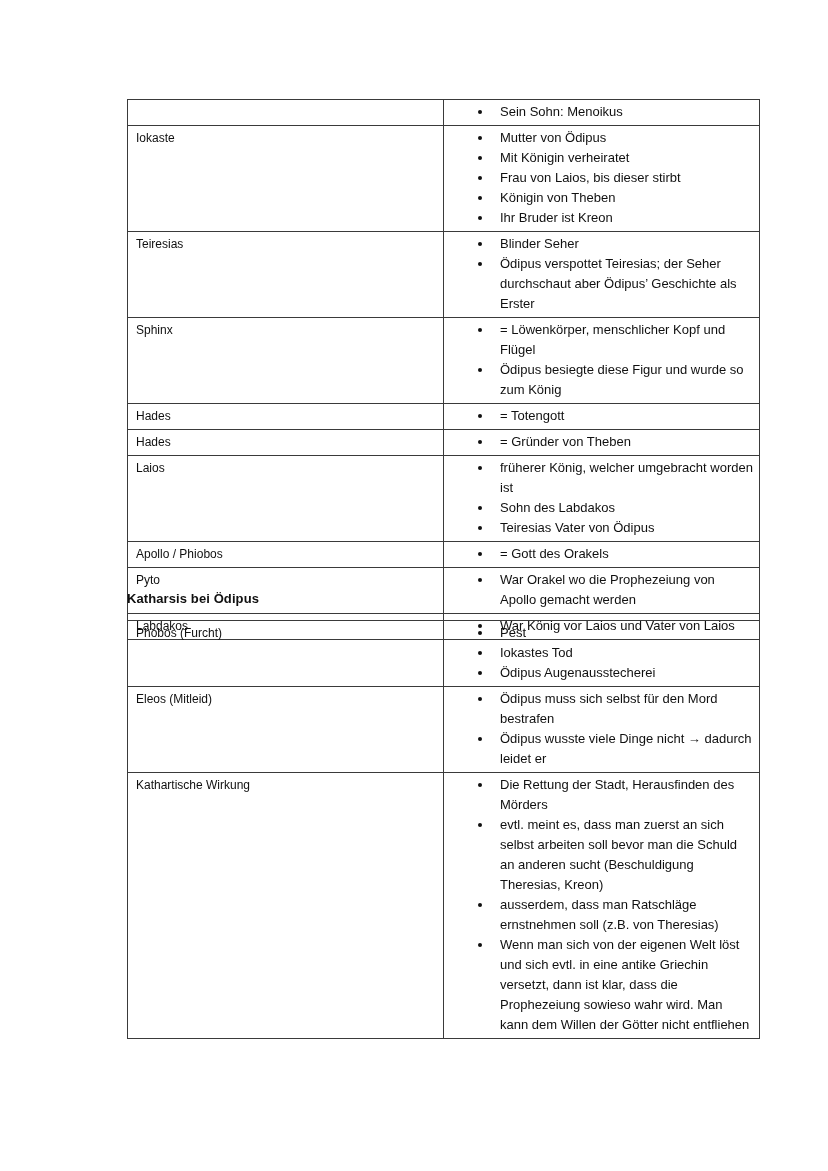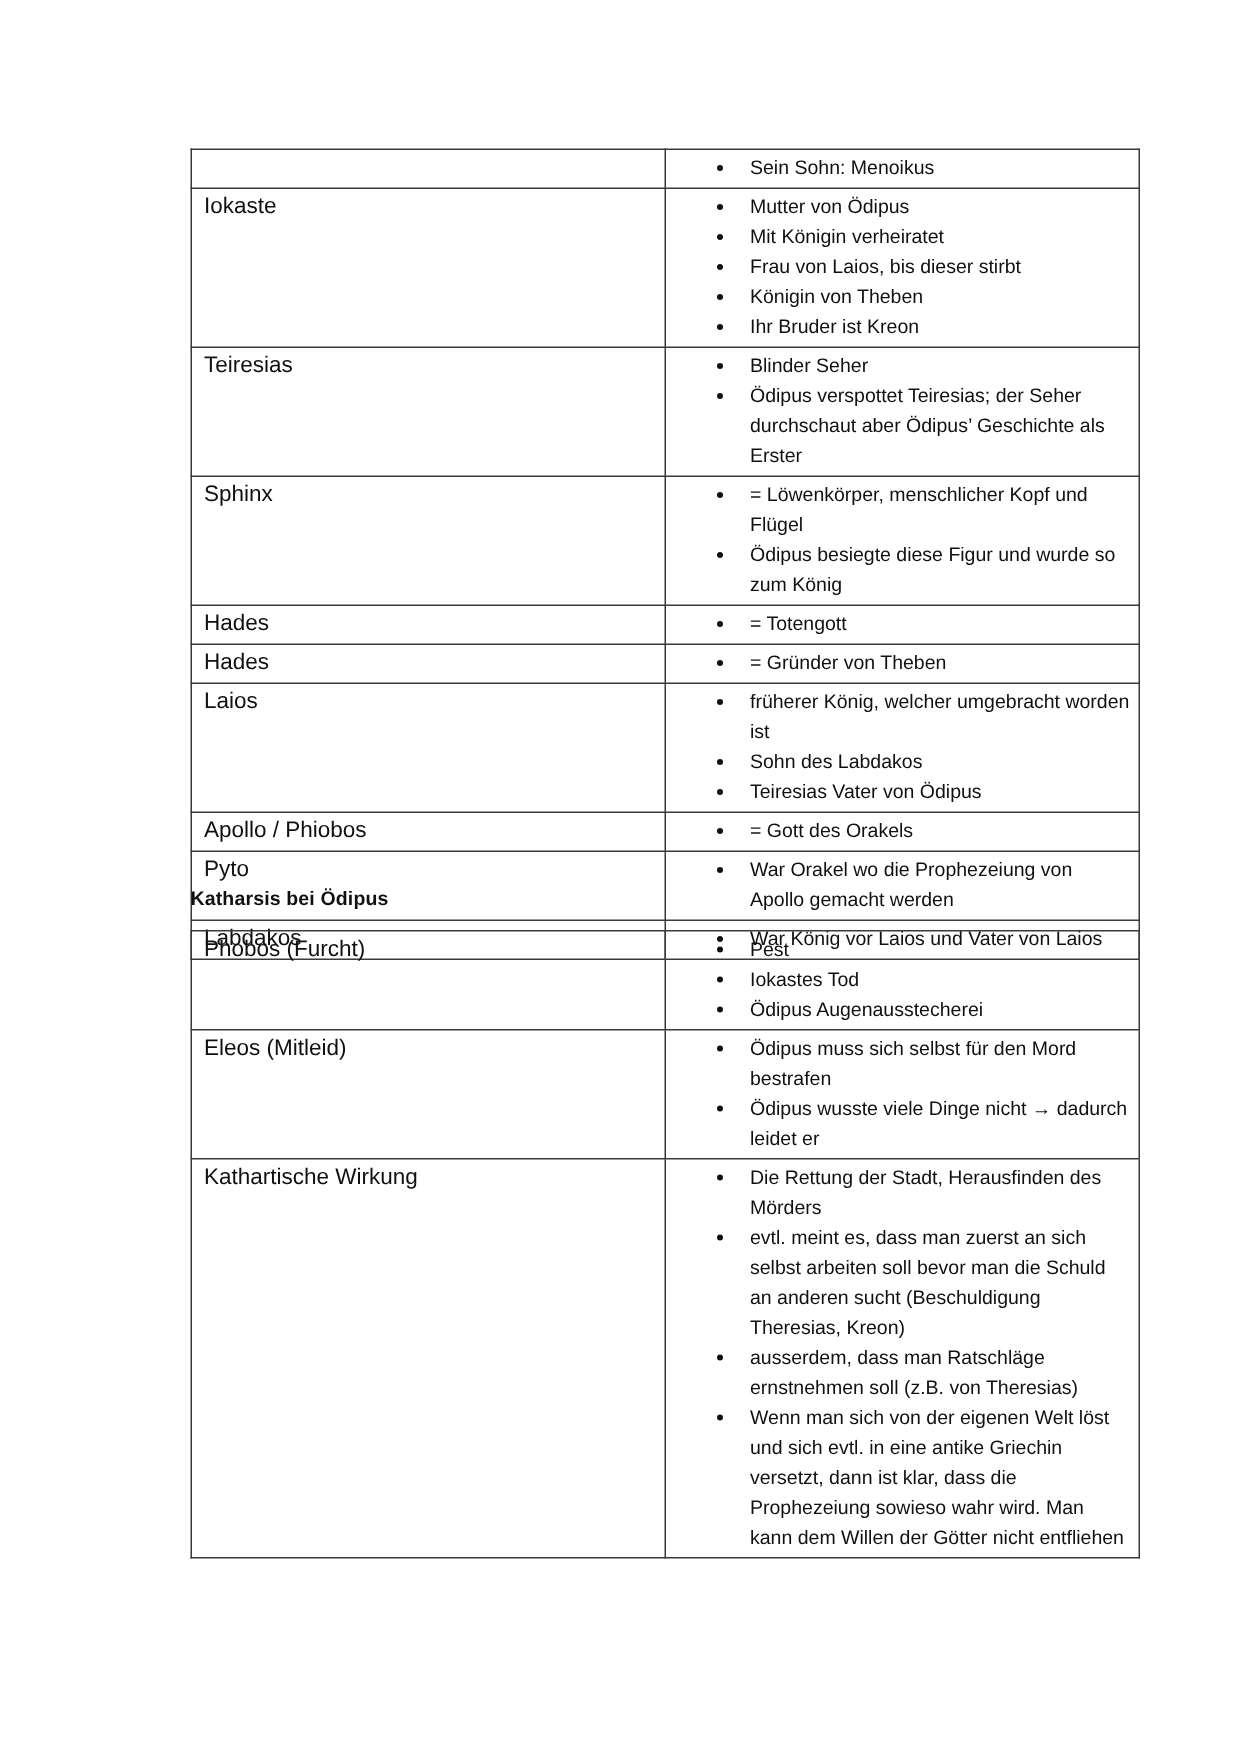--- a/index.html
+++ b/index.html
@@ -43,21 +43,21 @@
     padding: 0;
   }
   .col-term {
     width: 315px;
   }
   .col-desc {
     width: 315px;
   }
 
   .term {
-    font-size: 15px;
+    font-size: 12px;
     line-height: 20px;
     padding: 2px 6px 3px 8px;
     white-space: pre-wrap;
   }
   .term-empty {
     min-height: 14px;
   }
 
   ul.bullets {
     margin: 0;

